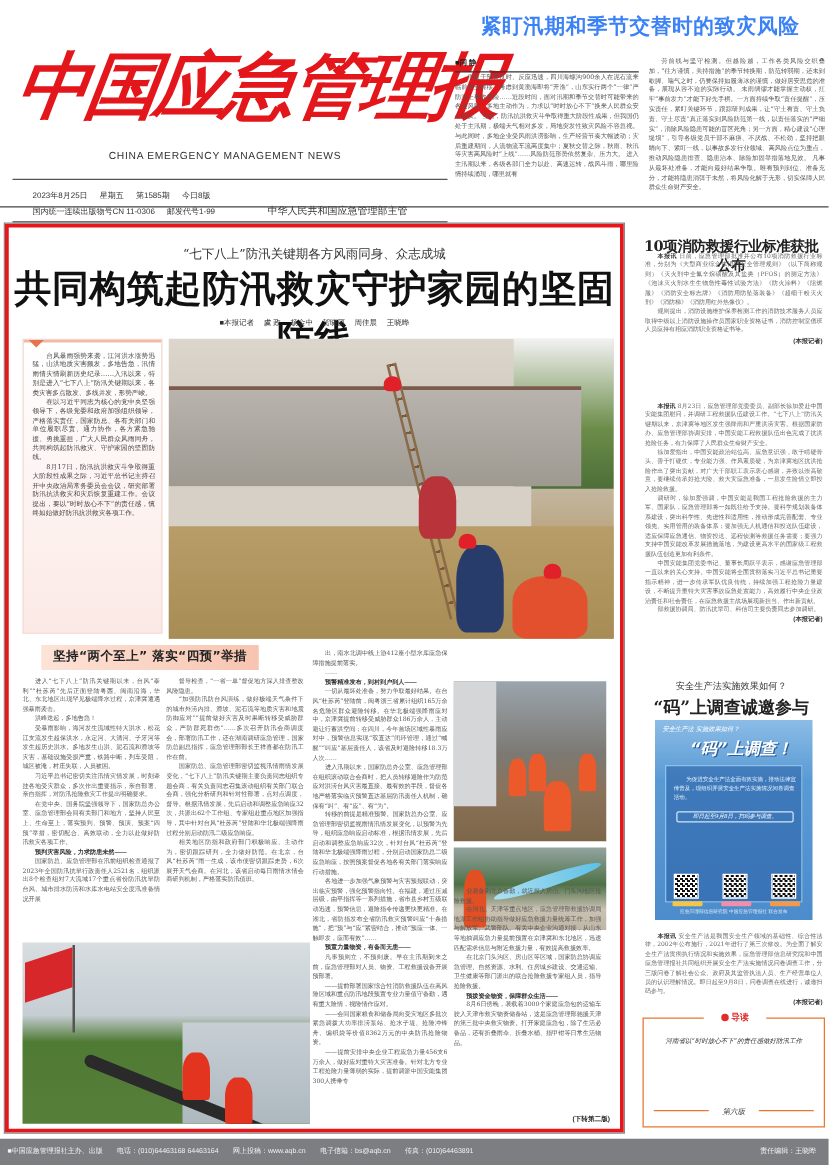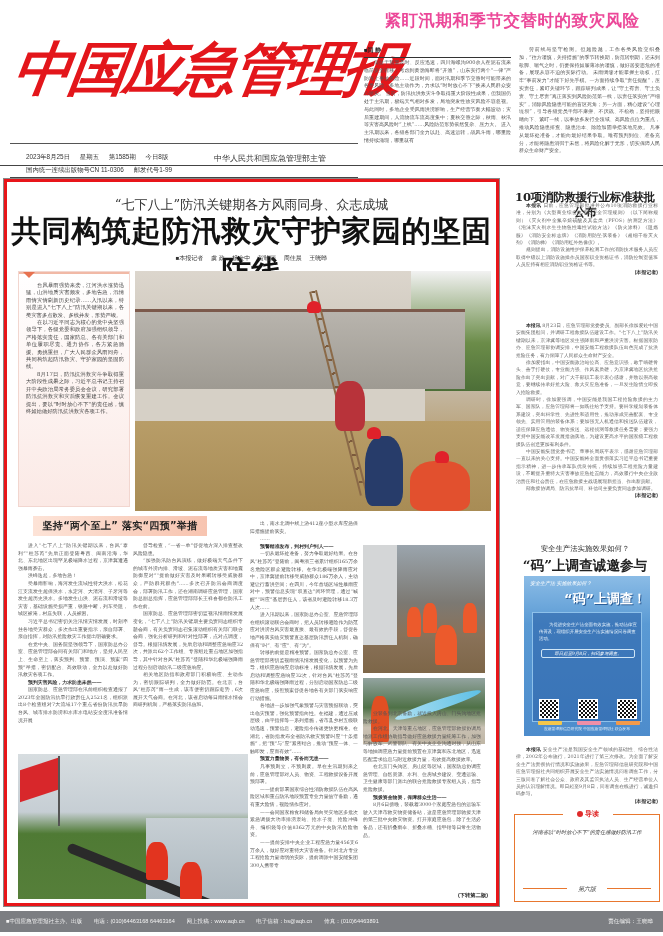--- a/index.html
+++ b/index.html
@@ -9,35 +9,35 @@
   .page { position: absolute; left: 0; top: 0; width: 663px; height: 936px; background: #fff; }
 
   
   .masthead { position: absolute; left: 6px; top: 12px; width: 348px; height: 120px; }
   .mast-logo { position: absolute; left: 8px; top: 6px; width: 338px; height: 102px; color: #e3161b;
     font-family: "DejaVu Serif", serif; font-size: 58px; font-style: italic; font-weight: bold; letter-spacing: -3px; line-height: 102px; white-space: nowrap; transform: skewX(-8deg); }
   .mast-en { position: absolute; left: 0; top: 108px; width: 348px; text-align: center; font-family: "Liberation Sans", sans-serif; font-size: 8.2px; letter-spacing: 0.6px; color: #333; }
   .mast-rule1 { position: absolute; left: 4px; top: 131px; width: 348px; height: 1px; background: #555; }
   .mast-info { position: absolute; left: 20px; top: 138px; font-family: "Liberation Sans", sans-serif; font-size: 6.4px; color: #333; line-height: 13px; }
   .mast-info span { margin-right: 8px; }
-  .mast-org { position: absolute; left: 208px; top: 141px; font-family: Liberation Serif, serif; font-size: 8px; color: #333; }
+  .mast-org { position: absolute; left: 208px; top: 151px; font-family: Liberation Serif, serif; font-size: 8px; color: #333; }
   .mast-rule2 { position: absolute; left: 4px; top: 165px; width: 348px; height: 1px; background: #444; }
 
   
   .comment { position: absolute; left: 364px; top: 6px; width: 296px; height: 158px; }
-  .comment h2 { font-size: 16.5px; font-weight: bold; color: #ec4899; letter-spacing: 0.5px; text-align: center; height: 30px; line-height: 30px; }
+  .comment h2 { font-size: 16.5px; font-weight: bold; color: #3b82f6; letter-spacing: 0.5px; text-align: center; height: 30px; line-height: 30px; }
   .comment .byline { position: absolute; left: 0; top: 40px; width: 147px; font-family: "Liberation Sans", sans-serif; font-size: 6px; font-weight: bold; border-bottom: 1px solid #333; padding-bottom: 2px; }
   .comment .col { position: absolute; top: 52px; font-size: 5px; line-height: 7.8px; color: #555; text-indent: 10px; text-align: justify; }
   .comment .col1 { left: 0; width: 147px; top: 53px; }
   .comment .col2 { left: 155px; width: 141px; top: 40px; }
   .top-rule { position: absolute; left: 0; top: 165px; width: 663px; height: 1px; background: #444; }
 
   
   .lead-frame { position: absolute; left: 4px; top: 179px; width: 495px; height: 727px; border: 3px solid #e8151a; outline: 1px solid #888; outline-offset: 0px; }
-  .kicker { position: absolute; left: 0; top: 14px; width: 489px; text-align: center; font-size: 13px; color: #333; }
+  .kicker { position: absolute; left: 0; top: 14px; width: 489px; text-align: center; font-size: 10px; color: #333; }
   .headline { position: absolute; left: 0; top: 30px; width: 489px; text-align: center; font-family: "DejaVu Sans", sans-serif; font-weight: bold; font-size: 29.5px; letter-spacing: 0.5px; color: #111; }
   .reporters { position: absolute; left: 0; top: 72px; width: 489px; text-align: center; font-family: "Liberation Sans", sans-serif; font-size: 6px; color: #333; }
   .reporters span { margin: 0 3px; }
 
   
   .intro { position: absolute; left: 11px; top: 89px; width: 112px; height: 236px; background: linear-gradient(180deg, #fff 0%, #fbe9e5 100%); border: 1px solid #f2d6cf; }
   .intro .notch { position: absolute; left: 4px; top: 0; width: 0; height: 0; border-left: 6px solid transparent; border-right: 6px solid transparent; border-top: 6px solid #e77250; }
   .intro .notch-line { position: absolute; left: 0; top: 0; width: 110px; height: 2px; background: #f1b9a6; }
   .intro p { position: absolute; left: 7px; top: 10px; width: 98px; font-size: 5.3px; line-height: 7.4px; color: #444; text-align: justify; }
   .intro p span { display: block; text-indent: 11px; }
@@ -90,21 +90,21 @@
   .rcol .tag { font-weight: bold; color: #333; font-family: "Liberation Sans", sans-serif; }
   .rcol .sig { text-align: right; font-weight: bold; color: #333; font-family: "Liberation Sans", sans-serif; font-size: 5px; }
   .r-a-title { position: absolute; left: 0; top: 18px; width: 150px; }
   .r-a-body { position: absolute; left: 6px; top: 30px; width: 142px; }
   .r-b-title { position: absolute; left: 0; top: 124px; width: 150px; }
   .r-b-body { position: absolute; left: 6px; top: 150px; width: 142px; }
   .r-c-kicker { position: absolute; left: 0; top: 372px; width: 150px; text-align: center; font-size: 7.4px; color: #333; }
   .r-c-title { position: absolute; left: 0; top: 385px; width: 150px; text-align: center; font-size: 13.6px; font-weight: bold; color: #222; }
   .poster { position: absolute; left: 14px; top: 404px; width: 126px; height: 160px; background: linear-gradient(180deg,#8bbce6 0%,#5a9ad4 30%,#4d8ccc 100%); overflow: hidden; }
   .poster .p-top { position: absolute; left: 6px; top: 4px; font-size: 5px; color: #fff; font-style: italic; }
-  .poster .p-big { position: absolute; left: 40px; top: 14px; font-family: "DejaVu Sans", sans-serif; font-weight: bold; font-size: 13px; color: #fff; text-shadow: 1px 1px 0 #2c5f99; }
+  .poster .p-big { position: absolute; left: 28px; top: 14px; font-family: "DejaVu Sans", sans-serif; font-style: italic; font-weight: bold; font-size: 13px; color: #fff; text-shadow: 1px 1px 0 #2c5f99; }
   .poster .p-box { position: absolute; left: 8px; top: 36px; width: 110px; height: 110px; background: rgba(40,95,165,0.55); border: 1px solid #8ec1ea; }
   .poster .p-intro { position: absolute; left: 6px; top: 8px; width: 98px; font-size: 4.4px; line-height: 7px; color: #e8f3fb; text-indent: 10px; }
   .poster .p-date { position: absolute; left: 8px; top: 36px; width: 94px; height: 9px; border: 1px solid #cfe6f7; border-radius: 2px; font-size: 4.4px; line-height: 8px; text-align: center; color: #fff; font-style: italic; }
   .poster .p-slogan { position: absolute; left: 0; top: 52px; width: 110px; text-align: center; font-family: "DejaVu Sans", sans-serif; font-weight: bold; font-style: italic; font-size: 7px; line-height: 10.5px; color: #fff; }
   .poster .qr-row { position: absolute; left: 6px; top: 86px; width: 98px; display: flex; justify-content: space-between; }
   .poster .qr { width: 20px; height: 20px; background: repeating-conic-gradient(#111 0% 25%, #fff 0% 50%) 0 0/4px 4px; border: 1px solid #fff; position: relative; }
   .poster .qr-label { position: absolute; left: -2px; top: 21px; width: 24px; height: 4px; border-radius: 1px; }
   .poster .p-foot { position: absolute; left: 0; top: 150px; width: 126px; text-align: center; font-size: 3.8px; color: #dcecf8; }
   .r-c-body { position: absolute; left: 6px; top: 574px; width: 142px; }
 
@@ -122,20 +122,21 @@
   .footer .f-left span { margin-right: 10px; }
   .footer .f-right { position: absolute; right: 10px; top: 0; }
 </style>
 </head>
 <body>
 
 <div class="page">
 
   <div class="masthead">
     <div class="mast-logo">中国应急管理报</div>
+    <div class="mast-en">CHINA EMERGENCY MANAGEMENT NEWS</div>
     <div class="mast-rule1"></div>
     <div class="mast-info">
       <div>
         <span>2023年8月25日</span>
         <span>星期五</span>
         <span>第1585期</span>
         <span>今日8版</span>
       </div>
       <div>
         <span>国内统一连续出版物号CN 11-0306</span>

